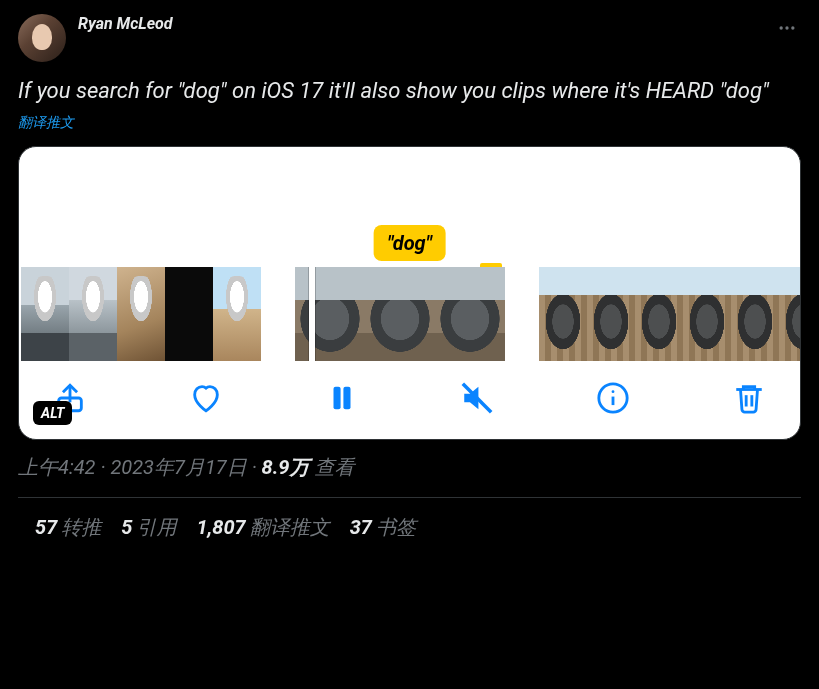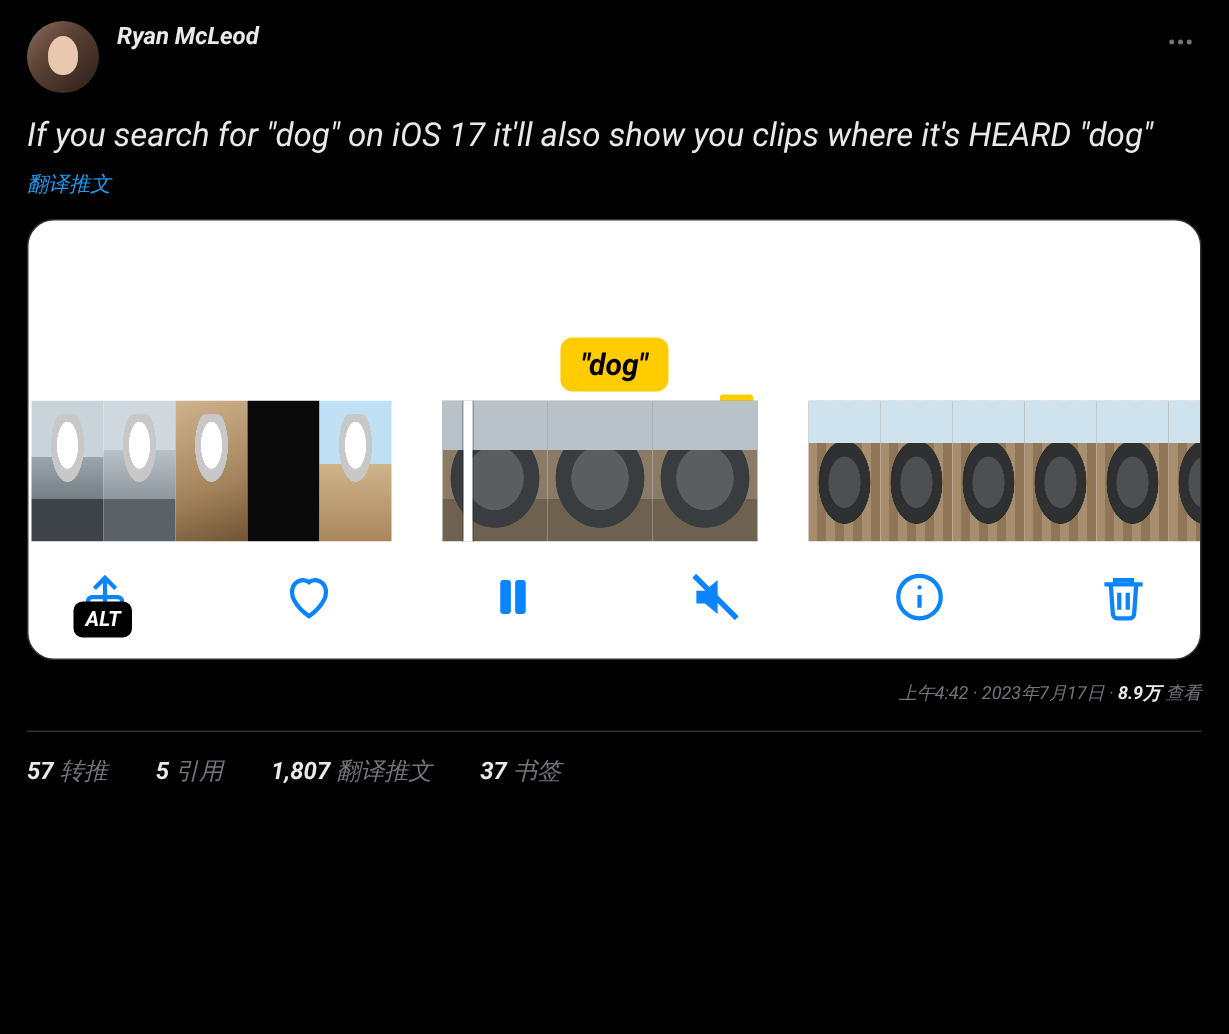--- a/index.html
+++ b/index.html
@@ -142,48 +142,48 @@
     display: flex;
     justify-content: space-between;
     align-items: center;
     padding: 20px 34px 12px;
   }
   .tb-btn { color: #0a84ff; }
   .tb-btn svg { width: 34px; height: 34px; display: block; }
 
   .alt-badge {
     position: absolute;
-    left: 30px; bottom: 14px;
+    left: 14px; bottom: 14px;
     background: #000;
     color: #fff;
     font-weight: 700;
     font-size: 14px;
     padding: 4px 8px;
     border-radius: 6px;
   }
 
   .meta-row {
     margin-top: 14px;
     color: #71767b;
-    font-size: 12px;
-    text-align: right;
+    font-size: 20px;
   }
   .meta-row .views-count { color: #e7e9ea; font-weight: 700; }
 
   .divider {
     border: none;
     border-top: 1px solid #2f3336;
     margin: 16px 0;
   }
 
   .stats-row {
     display: flex;
-    gap: 32px;
-    font-size: 16px;
+    gap: 20px;
+    font-size: 20px;
     color: #71767b;
+    margin-left: 17px;
   }
   .stats-row .num { color: #e7e9ea; font-weight: 700; margin-right: 4px; }
 </style>
 </head>
 <body>
 
 <div class="tweet">
 
   <div class="header">
     <div class="avatar"></div>

